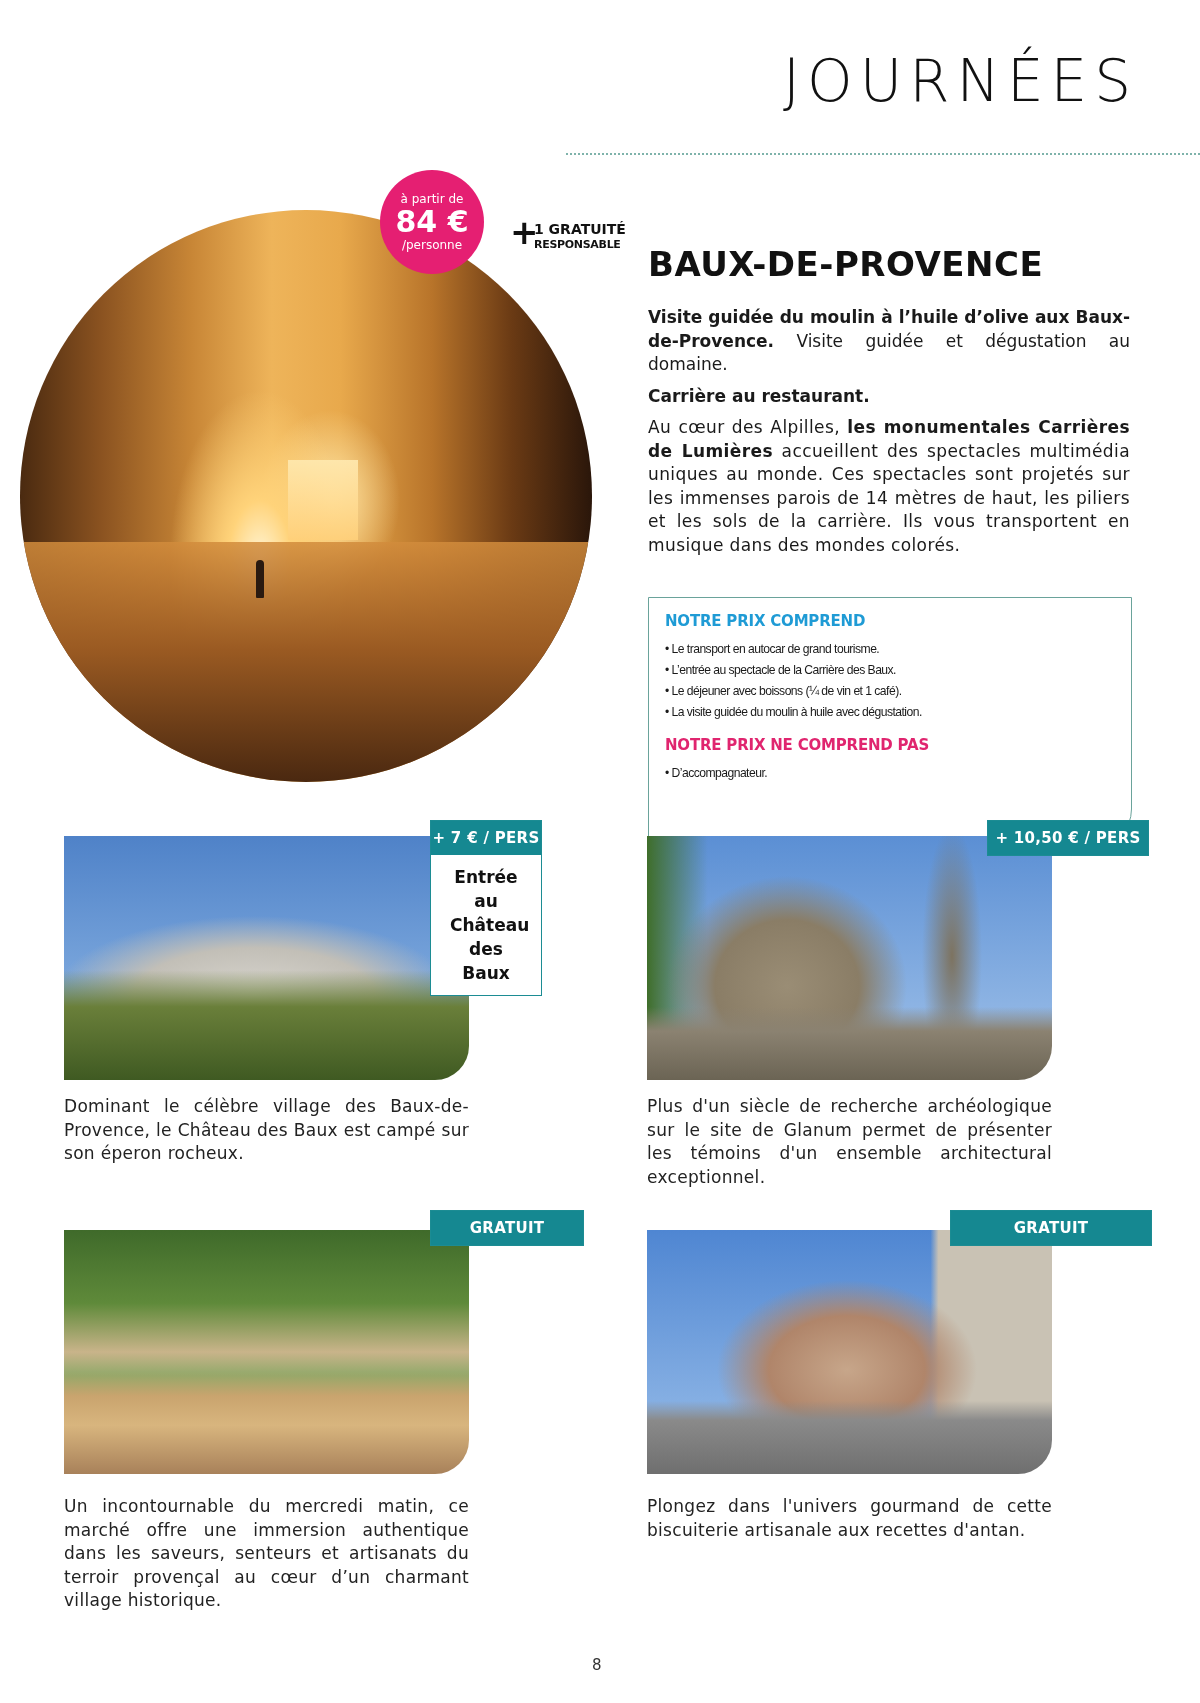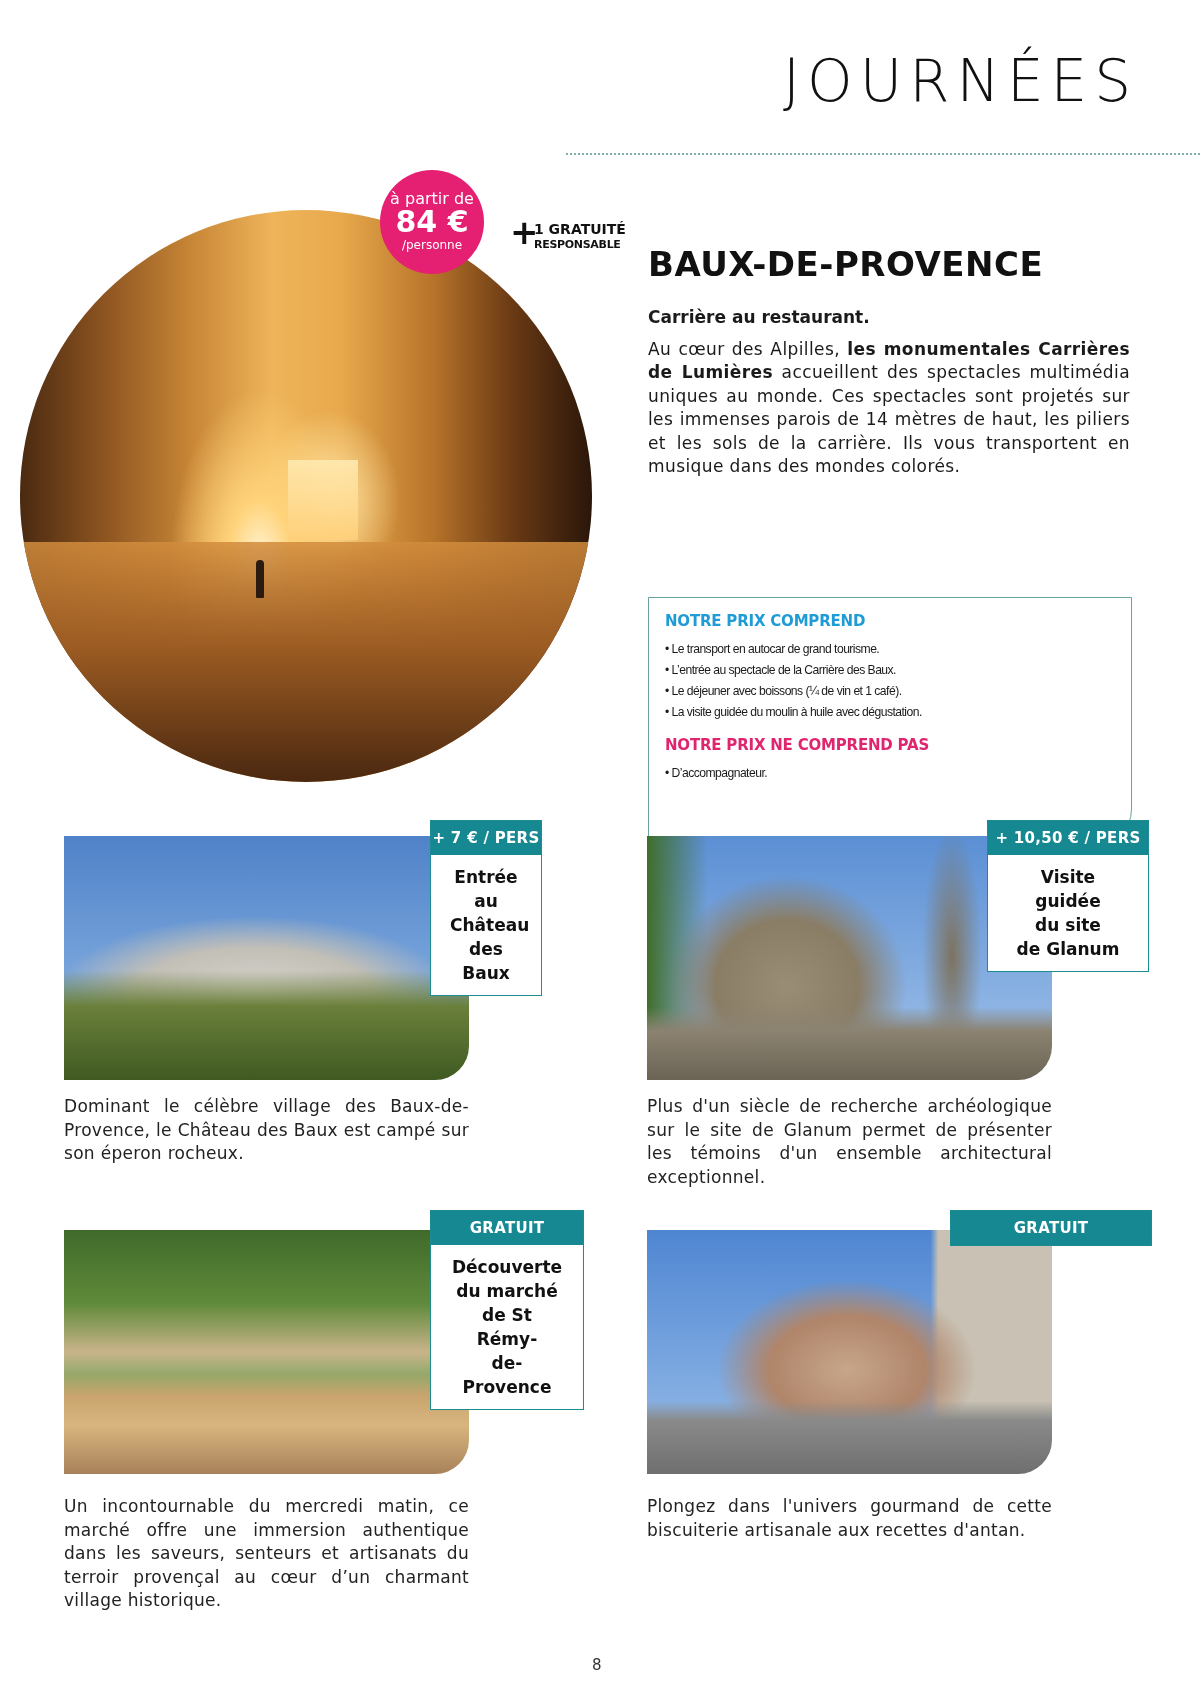--- a/index.html
+++ b/index.html
@@ -36,21 +36,21 @@
   .hero-circle .figure {
     position: absolute; left: 236px; top: 350px; width: 8px; height: 38px;
     background: #2a1a10; border-radius: 4px 4px 1px 1px;
   }
 
   .price-badge {
     position: absolute; left: 380px; top: 170px; width: 104px; height: 104px;
     border-radius: 50%; background: #e51f72; color: #fff; text-align: center;
     display: flex; flex-direction: column; justify-content: center; align-items: center;
   }
-  .price-badge .from { font-size: 16px; line-height: 14px; }
+  .price-badge .from { font-size: 12px; line-height: 14px; }
   .price-badge .amount { font-size: 30px; font-weight: bold; line-height: 32px; }
   .price-badge .per { font-size: 12px; line-height: 14px; }
 
   .free-plus {
     position: absolute; left: 510px; top: 218px; font-size: 34px; font-weight: bold; line-height: 28px; color: #111;
   }
   .free-line1 { position: absolute; left: 534px; top: 221px; font-size: 14px; font-weight: bold; color: #111; text-align: right; }
   .free-line2 { position: absolute; left: 534px; top: 238px; font-size: 11px; font-weight: bold; color: #111; letter-spacing: -0.3px; }
 
   .dest-title {
@@ -145,20 +145,21 @@
   <span class="amount">84 €</span>
   <span class="per">/personne</span>
 </div>
 <span class="free-plus">+</span>
 <span class="free-line1">1 GRATUITÉ</span>
 <span class="free-line2">RESPONSABLE</span>
 
 <h2 class="dest-title">BAUX-DE-PROVENCE</h2>
 
 <div class="intro">
+  <p><b>Visite guidée du moulin à l’huile d’olive aux Baux-de-Provence.</b><span> Visite guidée et dégustation au domaine.</span></p>
   <p><b>Carrière au restaurant.</b></p>
   <p class="desc"><span>Au cœur des Alpilles, </span><b>les monumentales Carrières de Lumières</b><span> accueillent des spectacles multimédia uniques au monde. Ces spectacles sont projetés sur les immenses parois de 14 mètres de haut, les piliers et les sols de la carrière. Ils vous transportent en musique dans des mondes colorés.</span></p>
 </div>
 
 <div class="price-box">
   <h4 class="incl">NOTRE PRIX COMPREND</h4>
   <ul>
     <li>Le transport en autocar de grand tourisme.</li>
     <li>L’entrée au spectacle de la Carrière des Baux.</li>
     <li>Le déjeuner avec boissons (¼ de vin et 1 café).</li>
@@ -180,39 +181,28 @@
       <div>des Baux</div>
     </div>
   </div>
   <p class="caption" style="top:275px;">Dominant le célèbre village des Baux-de-Provence, le Château des Baux est campé sur son éperon rocheux.</p>
 </div>
 
 <div class="card" style="left:647px; top:820px;">
   <div class="photo ph-glanum" style="top:16px;"></div>
   <div class="tag" style="left:340px; top:0; width:162px;">
     <div class="tag-head">+ 10,50 € / PERS</div>
-    <div class="tag-body">
-      <div>Visite guidée</div>
-      <div>du site</div>
-      <div>de Glanum</div>
-    </div>
   </div>
   <p class="caption" style="top:275px;">Plus d'un siècle de recherche archéologique sur le site de Glanum permet de présenter les témoins d'un ensemble architectural exceptionnel.</p>
 </div>
 
 <div class="card" style="left:64px; top:1210px;">
   <div class="photo ph-market" style="top:20px; height:244px;"></div>
   <div class="tag" style="left:366px; top:0; width:154px;">
     <div class="tag-head">GRATUIT</div>
-    <div class="tag-body">
-      <div>Découverte</div>
-      <div>du marché</div>
-      <div>de St Rémy-</div>
-      <div>de-Provence</div>
-    </div>
   </div>
   <p class="caption" style="top:285px;">Un incontournable du mercredi matin, ce marché offre une immersion authentique dans les saveurs, senteurs et artisanats du terroir provençal au cœur d’un charmant village historique.</p>
 </div>
 
 <div class="card" style="left:647px; top:1210px;">
   <div class="photo ph-biscuit" style="top:20px; height:244px;"></div>
   <div class="tag" style="left:303px; top:0; width:202px;">
     <div class="tag-head">GRATUIT</div>
   </div>
   <p class="caption" style="top:285px;">Plongez dans l'univers gourmand de cette biscuiterie artisanale aux recettes d'antan.</p>

